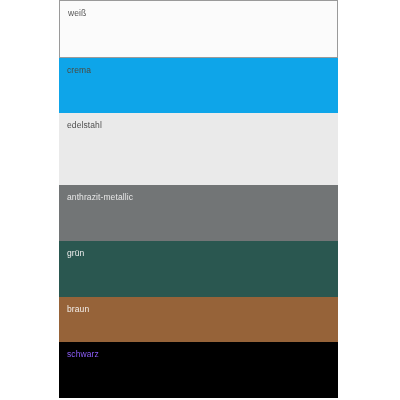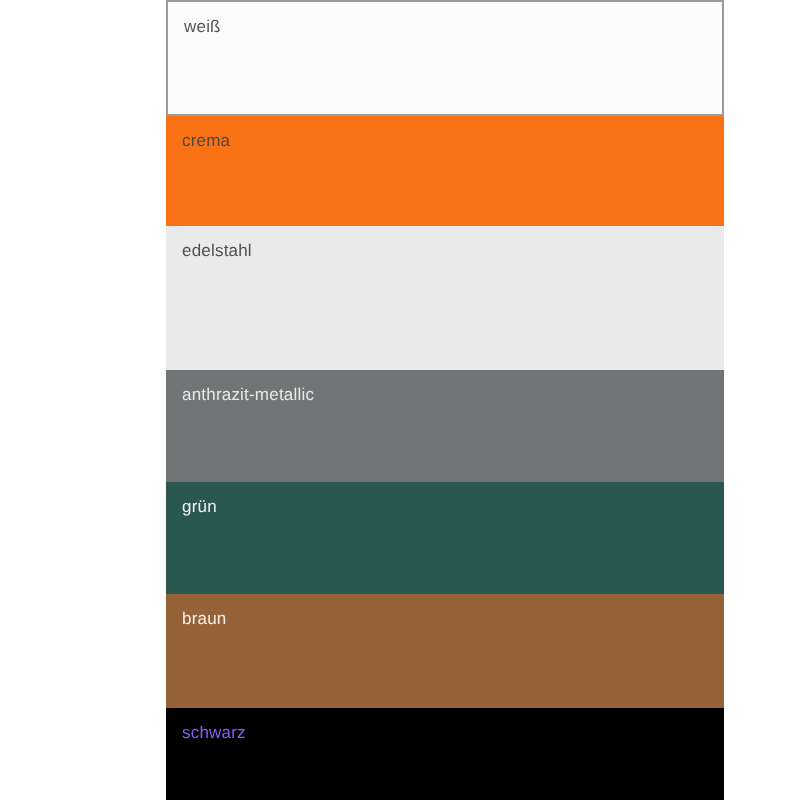--- a/index.html
+++ b/index.html
@@ -22,53 +22,52 @@
     height: 394px;
     box-sizing: border-box;
     background: #ffffff;
   }
 
   .swatch {
     position: relative;
     box-sizing: border-box;
     width: 100%;
     overflow: hidden;
-    margin-left: 24px;
   }
 
   .swatch-label {
     position: absolute;
     left: 8px;
     top: 7px;
     font-size: 8.5px;
     line-height: 10px;
     letter-spacing: 0.1px;
     white-space: nowrap;
     font-family: "Liberation Sans", sans-serif;
   }
 
   
   .sw-weiss        { height: 58px; }
   .sw-crema        { height: 55px; }
   .sw-edelstahl    { height: 72px; }
   .sw-anthrazit    { height: 56px; }
   .sw-gruen        { height: 56px; text-align: center; }
-  .sw-braun        { height: 57px; }
+  .sw-braun        { height: 45px; }
   .sw-schwarz      { height: 56px; }
 </style>
 </head>
 <body>
 
 <div id="palette">
 
   <div class="swatch sw-weiss" style="background: rgb(251, 251, 251); color: rgb(85, 85, 85); border: 1px solid rgb(154, 154, 154);">
     <span class="swatch-label">weiß</span>
   </div>
 
-  <div class="swatch sw-crema" style="background: #f97316; color: rgb(74, 74, 64);">
+  <div class="swatch sw-crema" style="background: #0ea5e9; color: rgb(74, 74, 64);">
     <span class="swatch-label">crema</span>
   </div>
 
   <div class="swatch sw-edelstahl" style="background: rgb(234, 234, 234); color: rgb(79, 79, 79);">
     <span class="swatch-label">edelstahl</span>
   </div>
 
   <div class="swatch sw-anthrazit" style="background: rgb(114, 117, 118); color: rgb(232, 232, 232);">
     <span class="swatch-label">anthrazit-metallic</span>
   </div>

